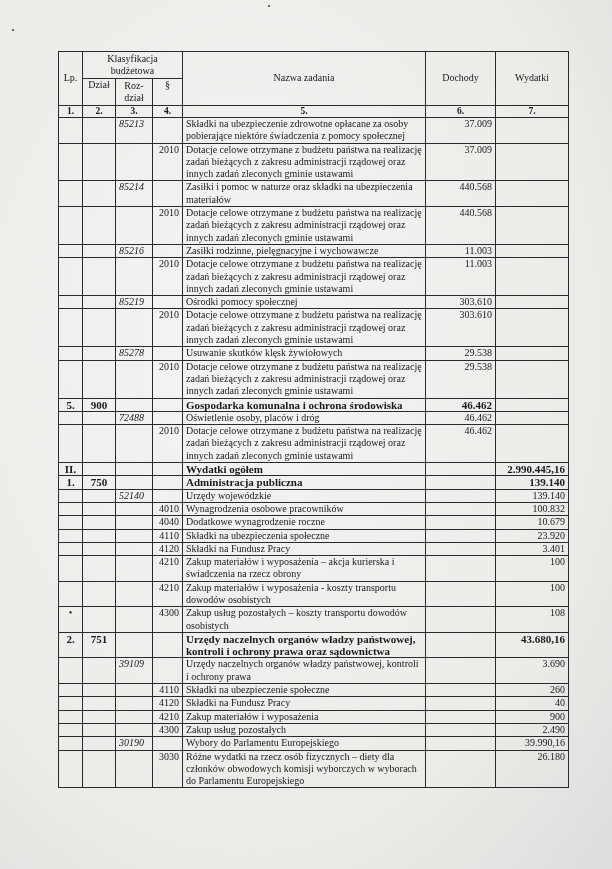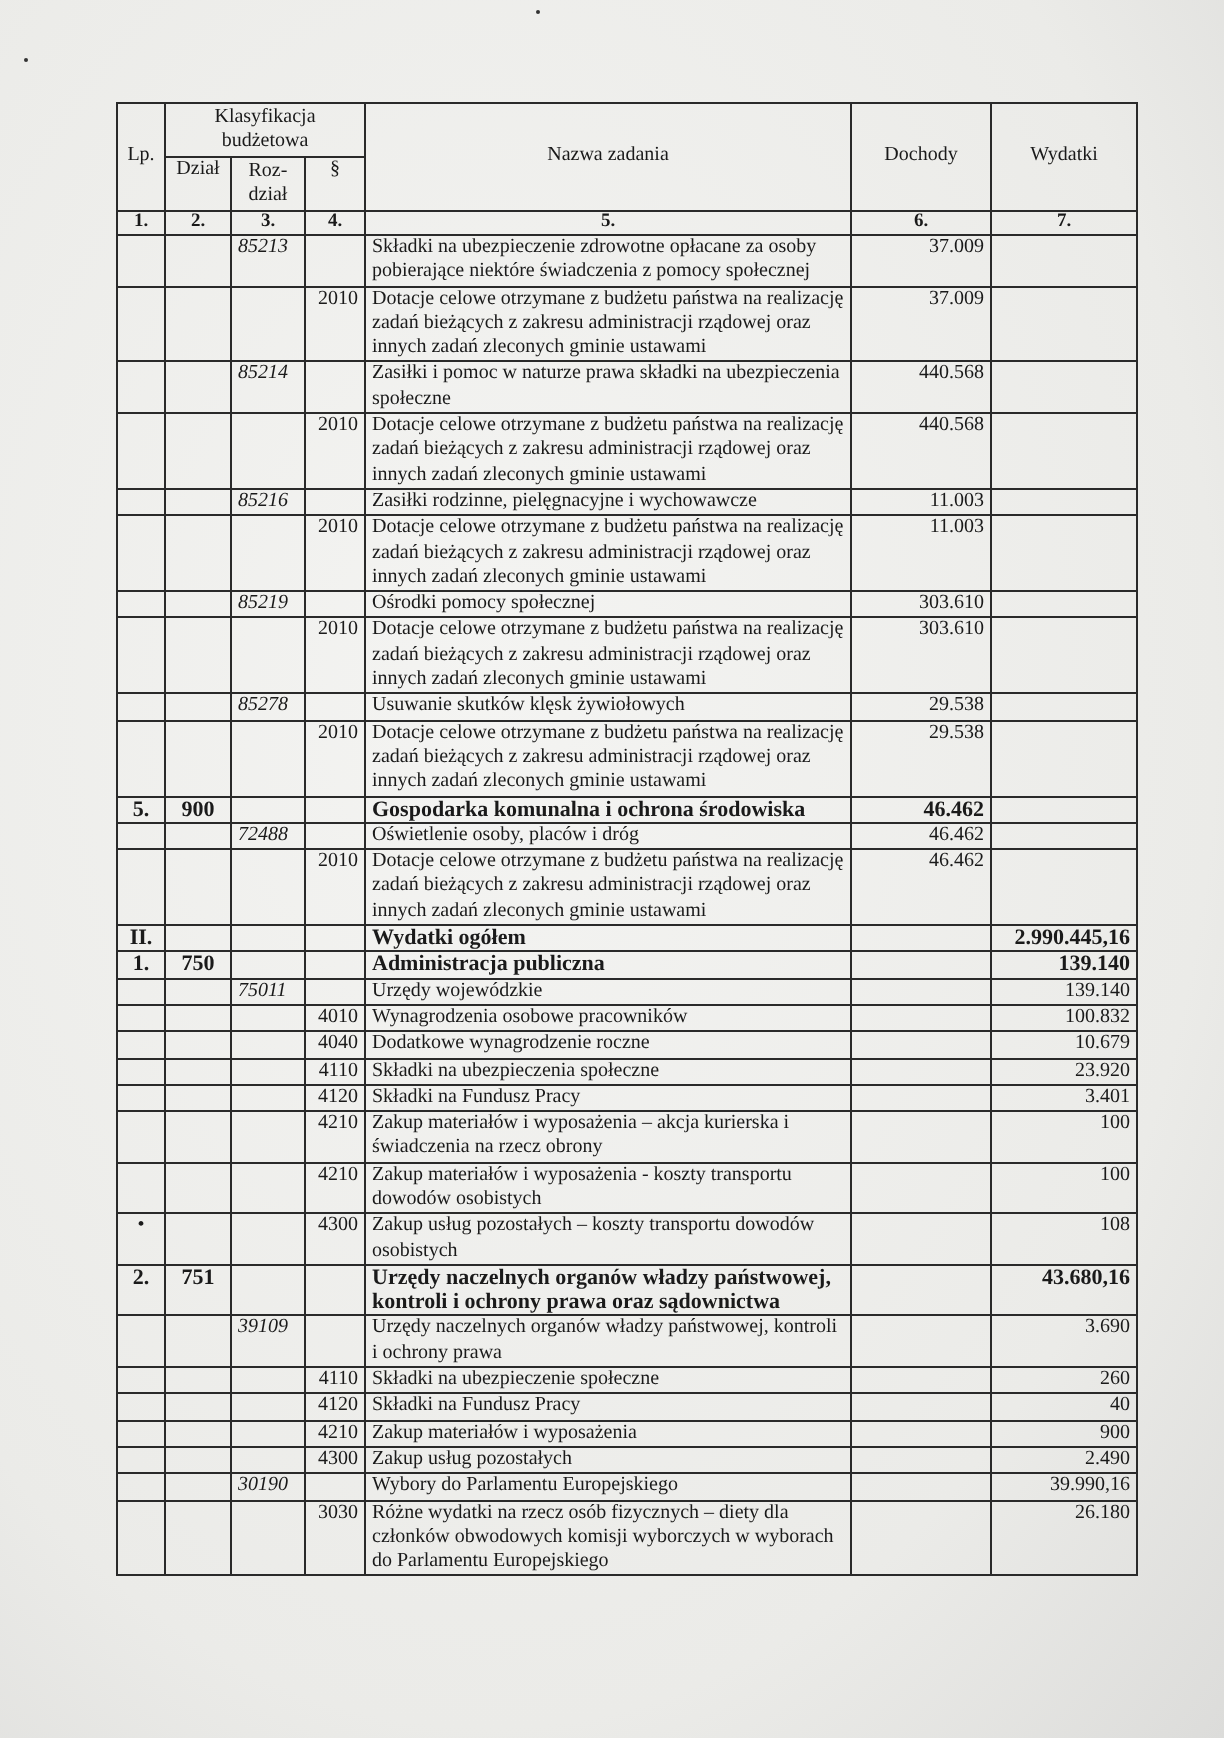--- a/index.html
+++ b/index.html
@@ -104,21 +104,21 @@
           <td class="par">2010</td>
           <td>Dotacje celowe otrzymane z budżetu państwa na realizację zadań bieżących z zakresu administracji rządowej oraz innych zadań zleconych gminie ustawami</td>
           <td class="r">37.009</td>
           <td class="r"></td>
         </tr>
         <tr>
           <td class="c"></td>
           <td class="c"></td>
           <td class="rz">85214</td>
           <td class="par"></td>
-          <td class="it">Zasiłki i pomoc w naturze prawa składki na ubezpieczenia społeczne</td>
+          <td class="it">Zasiłki i pomoc w naturze oraz składki na ubezpieczenia materiałów</td>
           <td class="r it">440.568</td>
           <td class="r it"></td>
         </tr>
         <tr>
           <td class="c"></td>
           <td class="c"></td>
           <td class="rz"></td>
           <td class="par">2010</td>
           <td>Dotacje celowe otrzymane z budżetu państwa na realizację zadań bieżących z zakresu administracji rządowej oraz innych zadań zleconych gminie ustawami</td>
           <td class="r">440.568</td>
@@ -219,21 +219,21 @@
           <td class="c b">750</td>
           <td class="rz"></td>
           <td class="par"></td>
           <td class="b">Administracja publiczna</td>
           <td class="r b"></td>
           <td class="r b">139.140</td>
         </tr>
         <tr>
           <td class="c"></td>
           <td class="c"></td>
-          <td class="rz">75011</td>
+          <td class="rz">52140</td>
           <td class="par"></td>
           <td class="it">Urzędy wojewódzkie</td>
           <td class="r it"></td>
           <td class="r it">139.140</td>
         </tr>
         <tr>
           <td class="c"></td>
           <td class="c"></td>
           <td class="rz"></td>
           <td class="par">4010</td>

